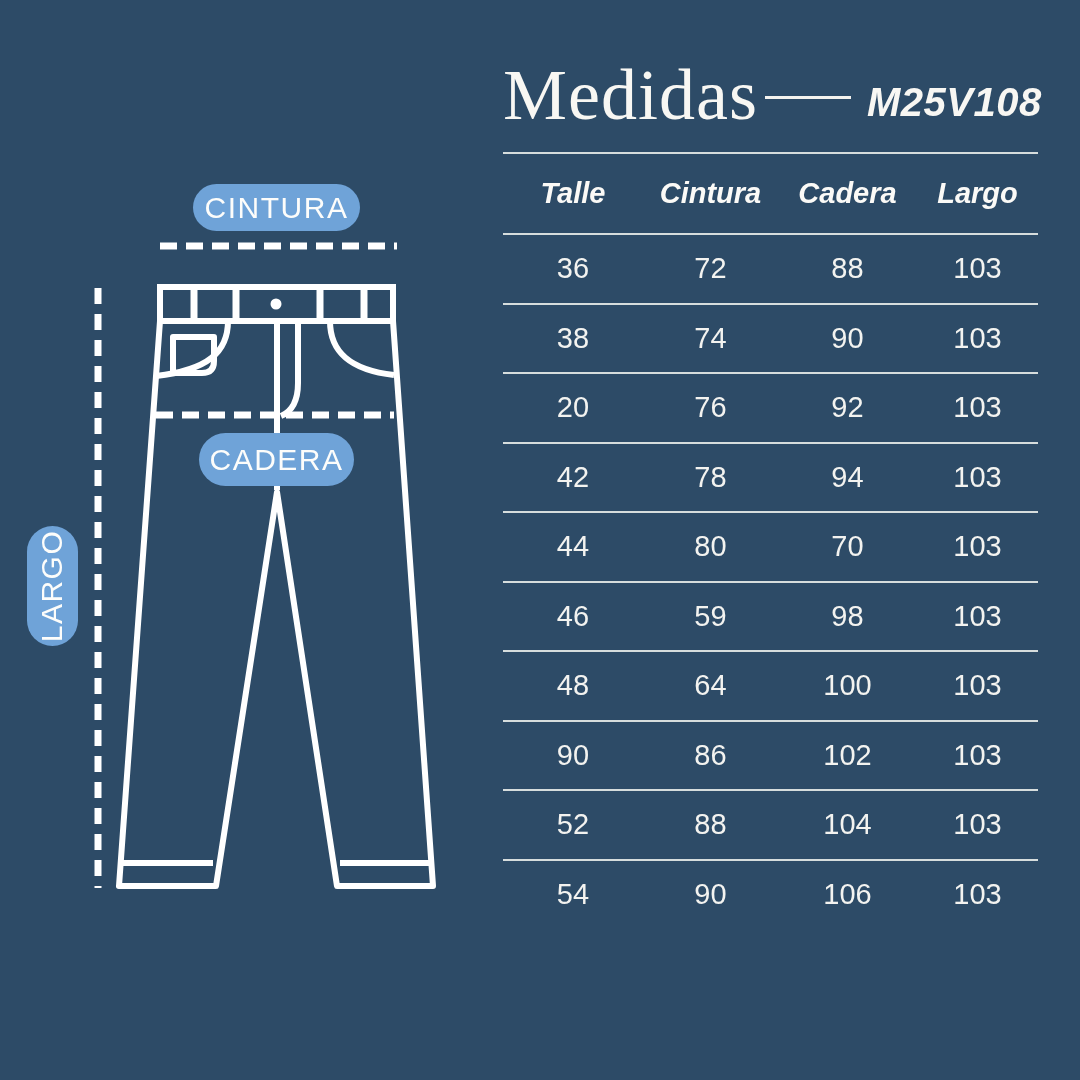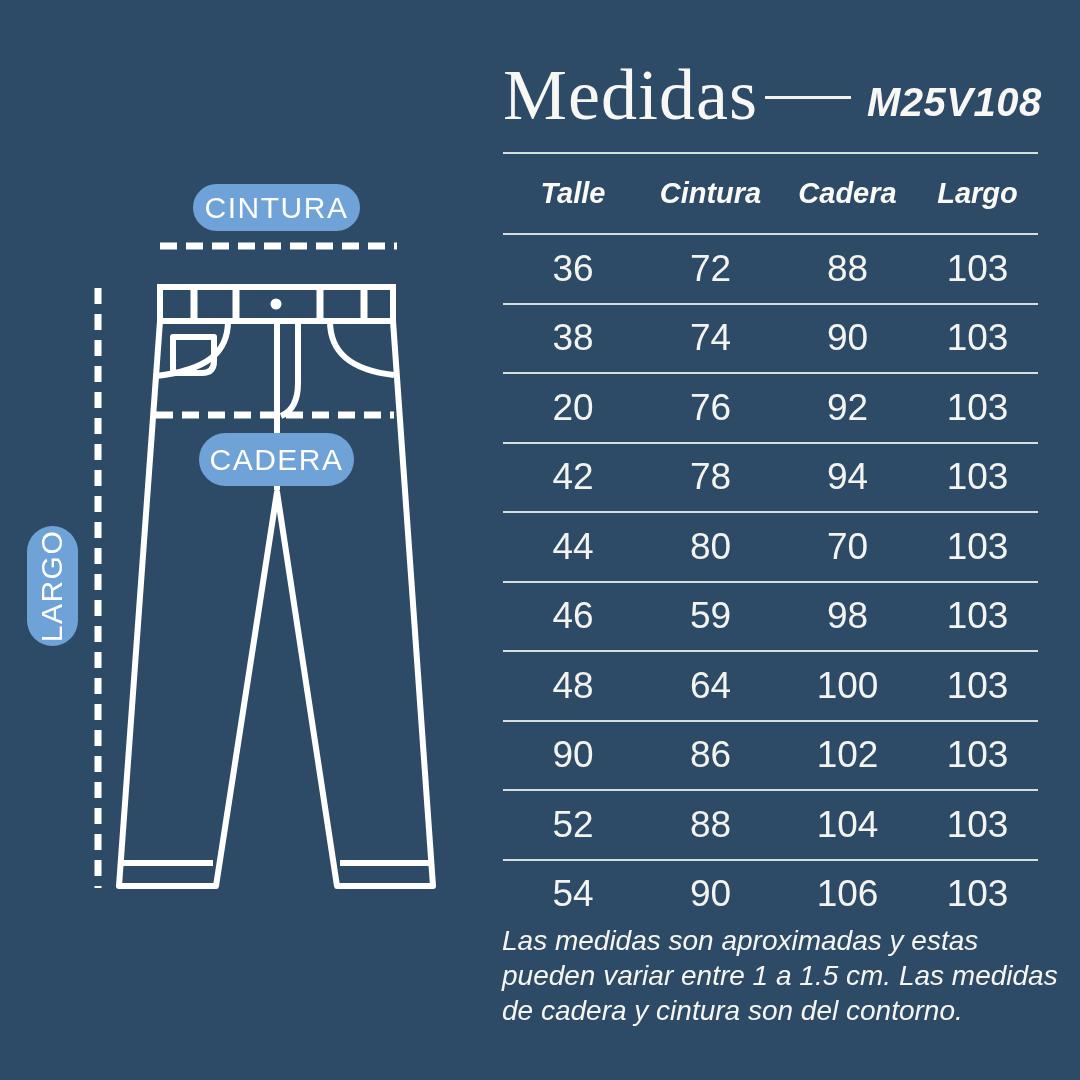--- a/index.html
+++ b/index.html
@@ -53,21 +53,21 @@
 
   .size-table { position: absolute; left: 503px; top: 152px; width: 535px; }
   .trow {
     display: grid;
     grid-template-columns: 140px 135px 139px 121px;
     align-items: center;
     border-top: 2px solid rgba(238, 241, 238, 0.88);
     height: 69.5px;
   }
   .trow.thead { height: 81px; }
-  .tcell { text-align: center; color: #f3f3f0; font-size: 37px; font-weight: 400; }
+  .tcell { text-align: center; color: #f3f3f0; font-size: 29px; font-weight: 400; }
   .thead .tcell { font-weight: 700; font-style: italic; font-size: 29px; color: #fbfaf7; }
 
   .note {
     position: absolute; left: 502px; top: 923px; width: 560px;
     font-style: italic; font-weight: 500;
     font-size: 28px; line-height: 35px; color: #f6f5f1;
   }
 </style>
 </head>
 <body>
@@ -180,19 +180,14 @@
       <div class="tcell">103</div>
     </div>
     <div class="trow">
       <div class="tcell">54</div>
       <div class="tcell">90</div>
       <div class="tcell">106</div>
       <div class="tcell">103</div>
     </div>
   </div>
 
-  <div class="note">
-    <div>Las medidas son aproximadas y estas</div>
-    <div>pueden variar entre 1 a 1.5 cm. Las medidas</div>
-    <div>de cadera y cintura son del contorno.</div>
-  </div>
 
 </div>
 
 </body></html>

